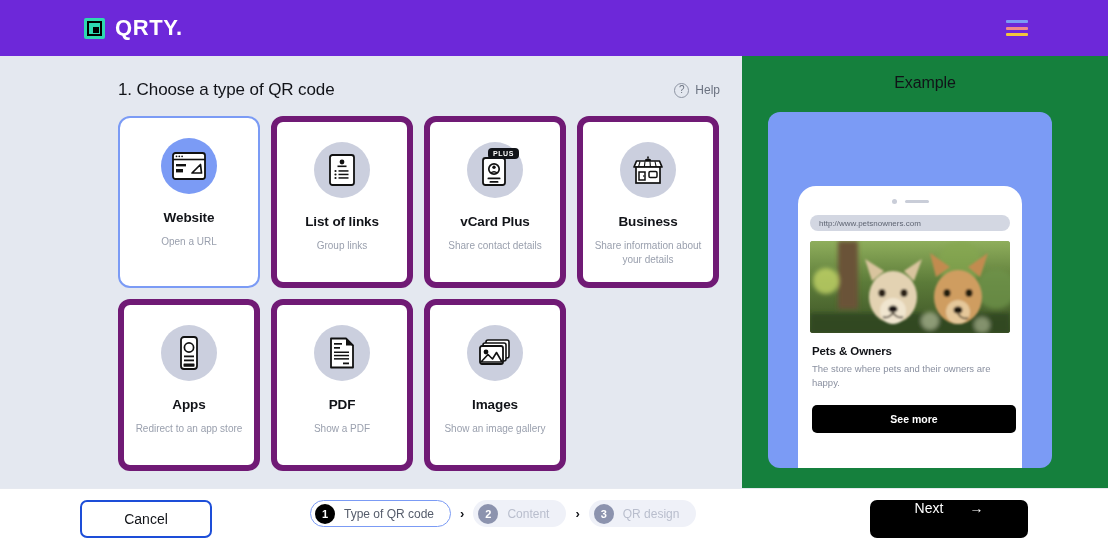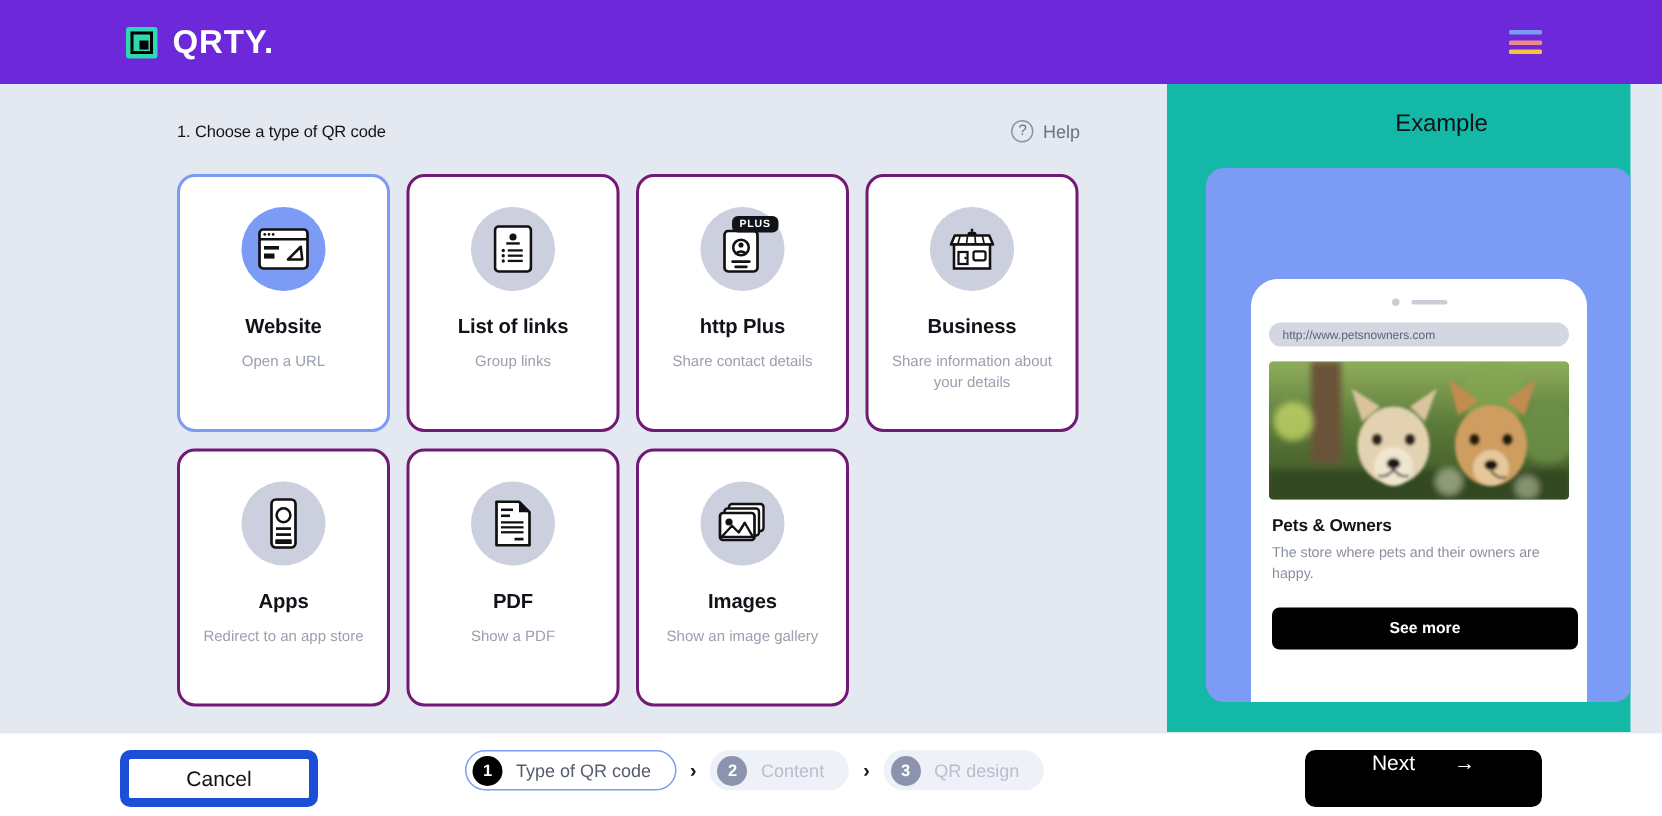--- a/index.html
+++ b/index.html
@@ -81,35 +81,35 @@
   }
   .left-pane {
     position: absolute;
     left: 0; top: 0;
     width: 742px; height: 432px;
     background: #E4E8F0;
     overflow: hidden;
   }
   .right-pane {
     position: absolute;
-    left: 778px; top: 0;
-    width: 309px; height: 432px;
-    background: #14b8a6;
+    left: 742px; top: 0;
+    width: 366px; height: 432px;
+    background: #15803d;
     overflow: hidden;
   }
 
   
   .section-head {
     position: absolute;
     left: 118px; top: 24px;
     width: 602px;
     display: flex; align-items: center; justify-content: space-between;
   }
   .section-title {
-    font-size: 11px;
+    font-size: 17px;
     color: #111318;
     font-weight: 500;
     letter-spacing: -0.1px;
   }
   .help-link {
     display: flex; align-items: center; gap: 6px;
     color: #6B7280;
     font-size: 12px;
     cursor: pointer;
   }
@@ -129,21 +129,21 @@
     left: 118px; top: 60px;
     width: 612px;
     display: grid;
     grid-template-columns: repeat(4, 142px);
     gap: 11px;
   }
   .card {
     position: relative;
     height: 172px;
     background: #ffffff;
-    border: 2px solid #701a75;
+    border: 6px solid #701a75;
     border-radius: 12px;
     display: flex; flex-direction: column; align-items: center;
     padding-top: 20px;
     cursor: pointer;
   }
   .card.selected {
     border: 2px solid #7B9BF5;
   }
   .card-icon-circle {
     width: 56px; height: 56px;
@@ -268,21 +268,21 @@
     left: 0; top: 488px;
     width: 1108px; height: 56px;
     background: #ffffff;
     border-top: 1px solid #E6E9F0;
   }
   .btn-cancel {
     position: absolute;
     left: 80px; top: 11px;
     width: 132px; height: 38px;
     background: #ffffff;
-    border: 6px solid #1d4ed8;
+    border: 2px solid #1d4ed8;
     border-radius: 7px;
     color: #111318;
     font-size: 14px;
     display: flex; align-items: center; justify-content: center;
     cursor: pointer;
   }
   .steps {
     position: absolute;
     left: 310px; top: 11px;
     display: flex; align-items: center; gap: 9px;
@@ -399,21 +399,21 @@
             <svg width="28" height="32" viewBox="0 0 28 32">
               <rect x="2" y="4" width="22" height="27" rx="2.5" fill="#fff" stroke="#111" stroke-width="1.8"></rect>
               <circle cx="13" cy="15" r="5.2" fill="none" stroke="#111" stroke-width="1.7"></circle>
               <circle cx="13" cy="13.3" r="1.7" fill="#111"></circle>
               <path d="M9.6 19 Q13 16.3 16.4 19" fill="none" stroke="#111" stroke-width="1.5"></path>
               <rect x="6.5" y="23.5" width="13" height="1.8" rx="0.9" fill="#111"></rect>
               <rect x="8.5" y="27" width="9" height="1.8" rx="0.9" fill="#111"></rect>
             </svg>
             <span class="plus-badge">PLUS</span>
           </div>
-          <div class="card-title">http Plus</div>
+          <div class="card-title">vCard Plus</div>
           <div class="card-sub">Share contact details</div>
         </div>
 
         <div class="card">
           <div class="card-icon-circle">
             <svg width="34" height="30" viewBox="0 0 34 30">
               <path d="M17 1.5 v2" stroke="#111" stroke-width="1.6"></path>
               <ellipse cx="17" cy="5" rx="3" ry="1.6" fill="#111"></ellipse>
               <path d="M3 12 L5.5 6 H28.5 L31 12 Z" fill="#fff" stroke="#111" stroke-width="1.7" stroke-linejoin="round"></path>
               <line x1="9" y1="6.5" x2="7.5" y2="12" stroke="#111" stroke-width="1.1"></line>

